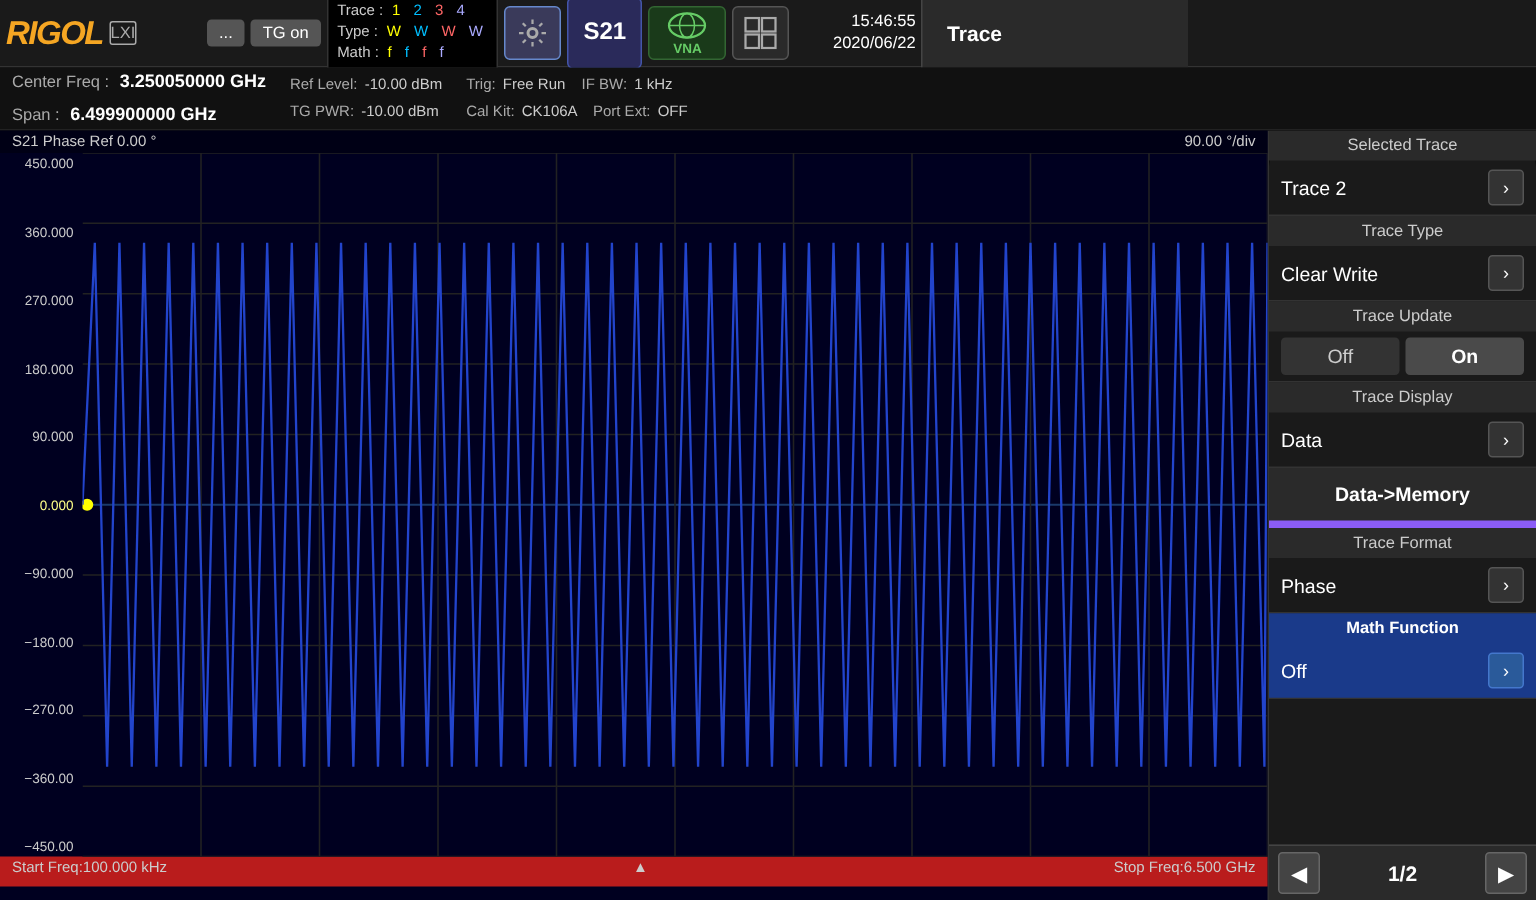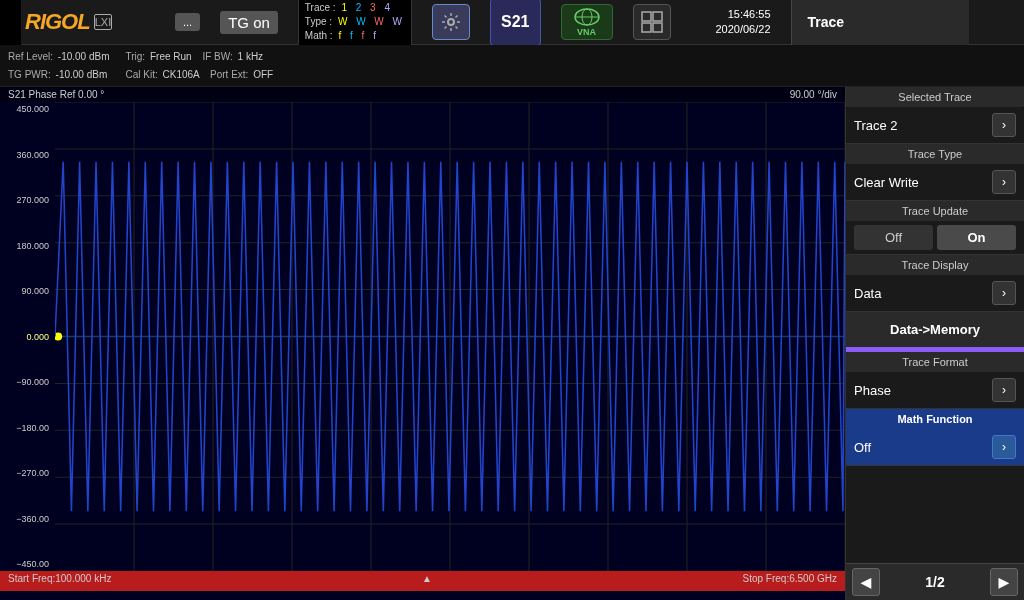--- a/index.html
+++ b/index.html
@@ -14,22 +14,21 @@
     }
 
     
     .header {
       display: flex;
       align-items: center;
       background: #1a1a1a;
       height: 45px;
       border-bottom: 1px solid #333;
       padding: 0 4px;
-      gap: 20px;
-      margin-left: 21px;
+      gap: 4px;
     }
 
     .logo-area {
       display: flex;
       align-items: center;
       gap: 4px;
       min-width: 130px;
     }
 
     .logo-rigol {
@@ -57,21 +56,21 @@
       font-size: 11px;
       cursor: pointer;
     }
 
     .btn-tg {
       background: #555;
       color: #fff;
       border: none;
       padding: 3px 8px;
       border-radius: 3px;
-      font-size: 15px;
+      font-size: 11px;
       cursor: pointer;
     }
 
     .trace-info {
       background: #000;
       border: 1px solid #333;
       padding: 2px 6px;
       font-size: 10px;
       color: #ccc;
       line-height: 1.4;
@@ -442,20 +441,30 @@
     <div>15:46:55</div>
     <div>2020/06/22</div>
   </div>
 
   <div style="background:#2a2a2a;color:#fff;text-align:center;padding:6px 16px;font-size:14px;font-weight:bold;border-left:1px solid #444;min-width:178px;height:45px;display:flex;align-items:center;justify-content:flex-start;">
     <span>Trace</span>
   </div>
 </div>
 
 <div class="subheader">
+  <div class="freq-info">
+    <div>
+      <span class="label">Center Freq :</span>
+      <span class="val" style="margin-left:4px;font-weight:bold;font-size:12px;">3.250050000 GHz</span>
+    </div>
+    <div>
+      <span class="label">Span :</span>
+      <span class="val" style="margin-left:4px;font-weight:bold;font-size:12px;">6.499900000 GHz</span>
+    </div>
+  </div>
 
   <div class="ref-info">
     <div>
       <span>Ref Level:</span>
       <span class="val" style="margin-left:2px;">-10.00 dBm</span>
     </div>
     <div>
       <span>TG PWR:</span>
       <span class="val" style="margin-left:2px;">-10.00 dBm</span>
     </div>

